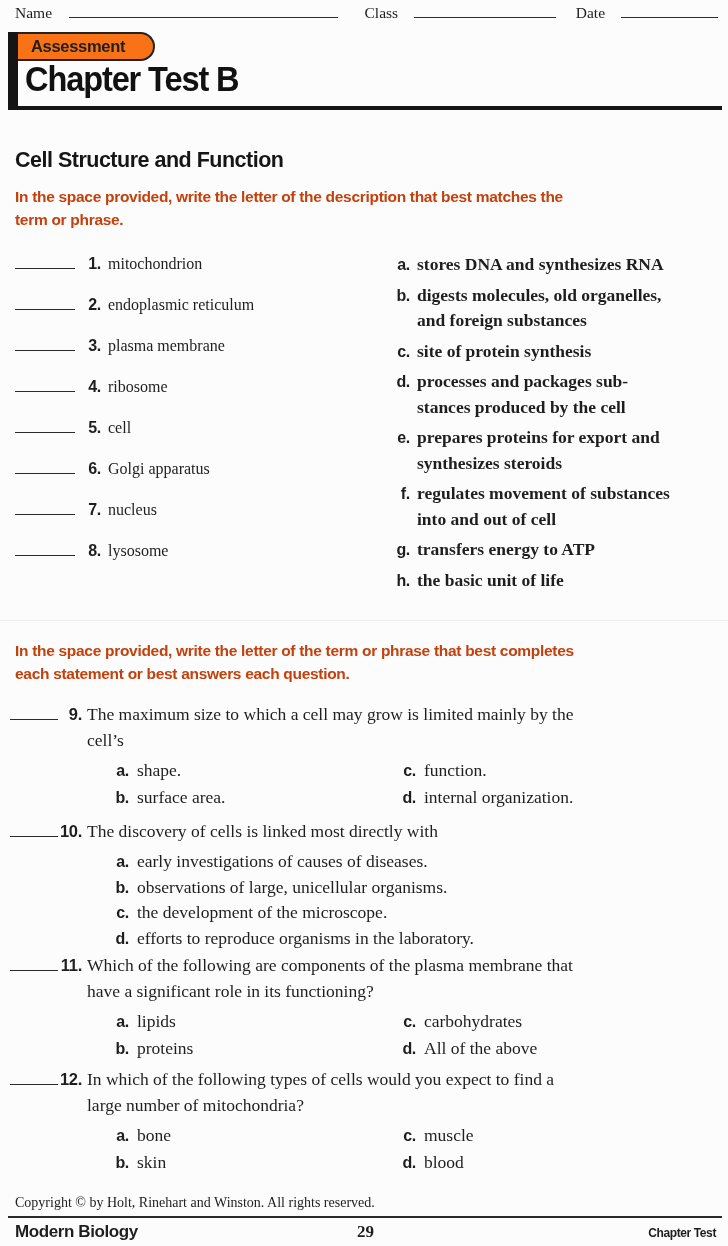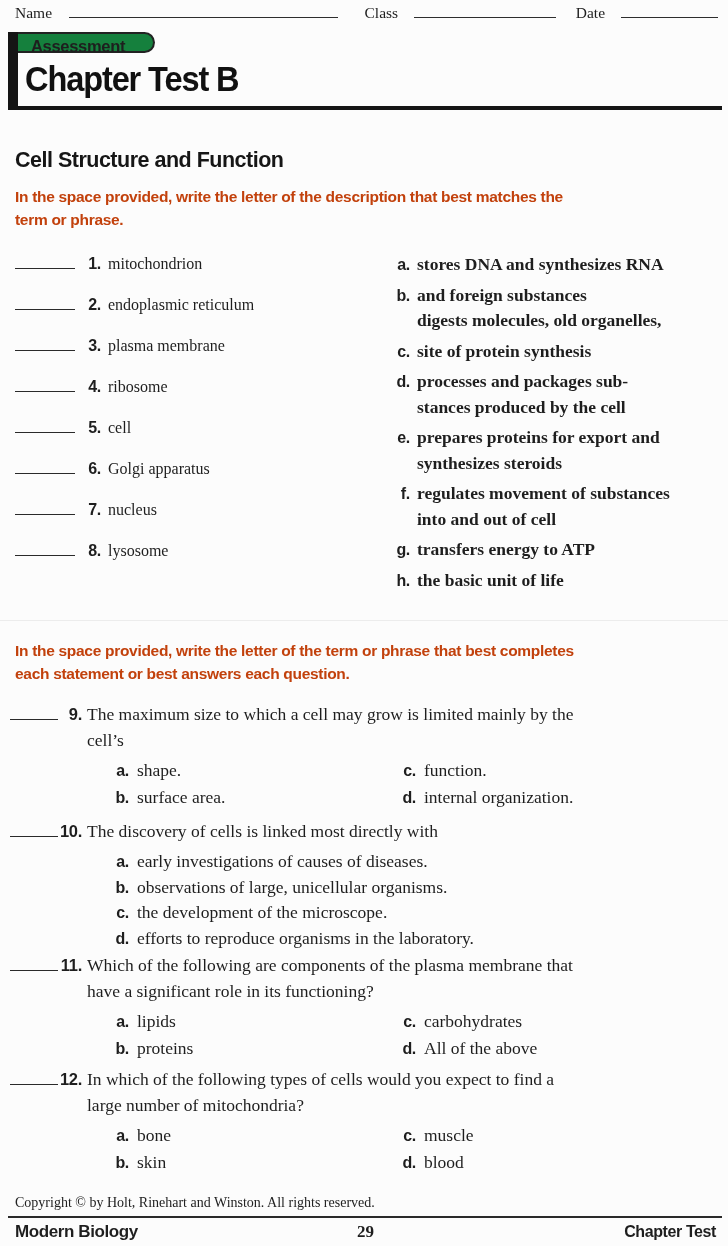--- a/index.html
+++ b/index.html
@@ -25,25 +25,25 @@
   .nf-name { width:288px; margin-left:9px; }
   .nf-class { width:152px; margin-left:8px; }
   .nf-date { width:104px; margin-left:8px; }
   .lbl-class { margin-left:19px; }
   .lbl-date { margin-left:12px; }
 
   
   .banner { position:absolute; top:32px; left:8px; right:6px; height:78px; }
   .banner-bar { position:absolute; left:0; top:0; width:10px; height:75px; background:#151515; }
   .banner-tab {
-    position:absolute; left:10px; top:0; height:21px;
+    position:absolute; left:10px; top:0; height:29px;
     border:2px solid #222; border-left:none;
     border-radius:0 15px 15px 0;
     padding:3px 28px 0 13px;
-    font-weight:bold; font-size:16.5px; background:#15803d;
+    font-weight:bold; font-size:16.5px; background:#f97316;
   }
   .banner-title {
     position:absolute; left:17px; top:27px;
     font-weight:bold; font-size:35px; letter-spacing:-1.2px;
     transform:scaleX(0.93); transform-origin:left;
     color:#111;
   }
   .banner-rule { position:absolute; left:0; top:74px; height:3.5px; width:100%; background:#151515; }
 
   
@@ -84,21 +84,21 @@
   .q10 { top:818px; }
   .q11 { top:952px; }
   .q12 { top:1066px; }
 
   
   .footer-copy { position:absolute; top:1195px; left:15px; font-size:14px; color:#222; }
   .footer-rule { position:absolute; top:1216px; left:8px; right:6px; height:1.6px; background:#2a2a2a; }
   .footer-row { position:absolute; top:1222px; left:15px; right:12px; display:flex; align-items:baseline; }
   .footer-book { font-weight:bold; font-size:17px; letter-spacing:-0.4px; }
   .footer-page { position:absolute; left:0; right:0; text-align:center; font-weight:bold; font-size:17px; }
-  .footer-right { margin-left:auto; font-weight:bold; font-size:16px; letter-spacing:-0.4px; }
+  .footer-right { margin-left:auto; font-weight:bold; font-size:12px; letter-spacing:-0.4px; }
 </style>
 </head>
 <body>
 
 <div class="page">
 
   <div class="top-fields">
     <span>Name</span>
     <span class="fill-line nf-name"></span>
     <span class="lbl-class">Class</span>
@@ -166,22 +166,22 @@
   <div class="desc-col">
     <div class="desc-item">
       <span class="desc-letter">a.</span>
       <span class="desc-lines">
           <span>stores DNA and synthesizes RNA</span>
         </span>
     </div>
     <div class="desc-item">
       <span class="desc-letter">b.</span>
       <span class="desc-lines">
+        <span>digests molecules, old organelles,</span>
         <span>and foreign substances</span>
-        <span>digests molecules, old organelles,</span>
       </span>
     </div>
     <div class="desc-item">
       <span class="desc-letter">c.</span>
       <span class="desc-lines">
           <span>site of protein synthesis</span>
         </span>
     </div>
     <div class="desc-item">
       <span class="desc-letter">d.</span>

